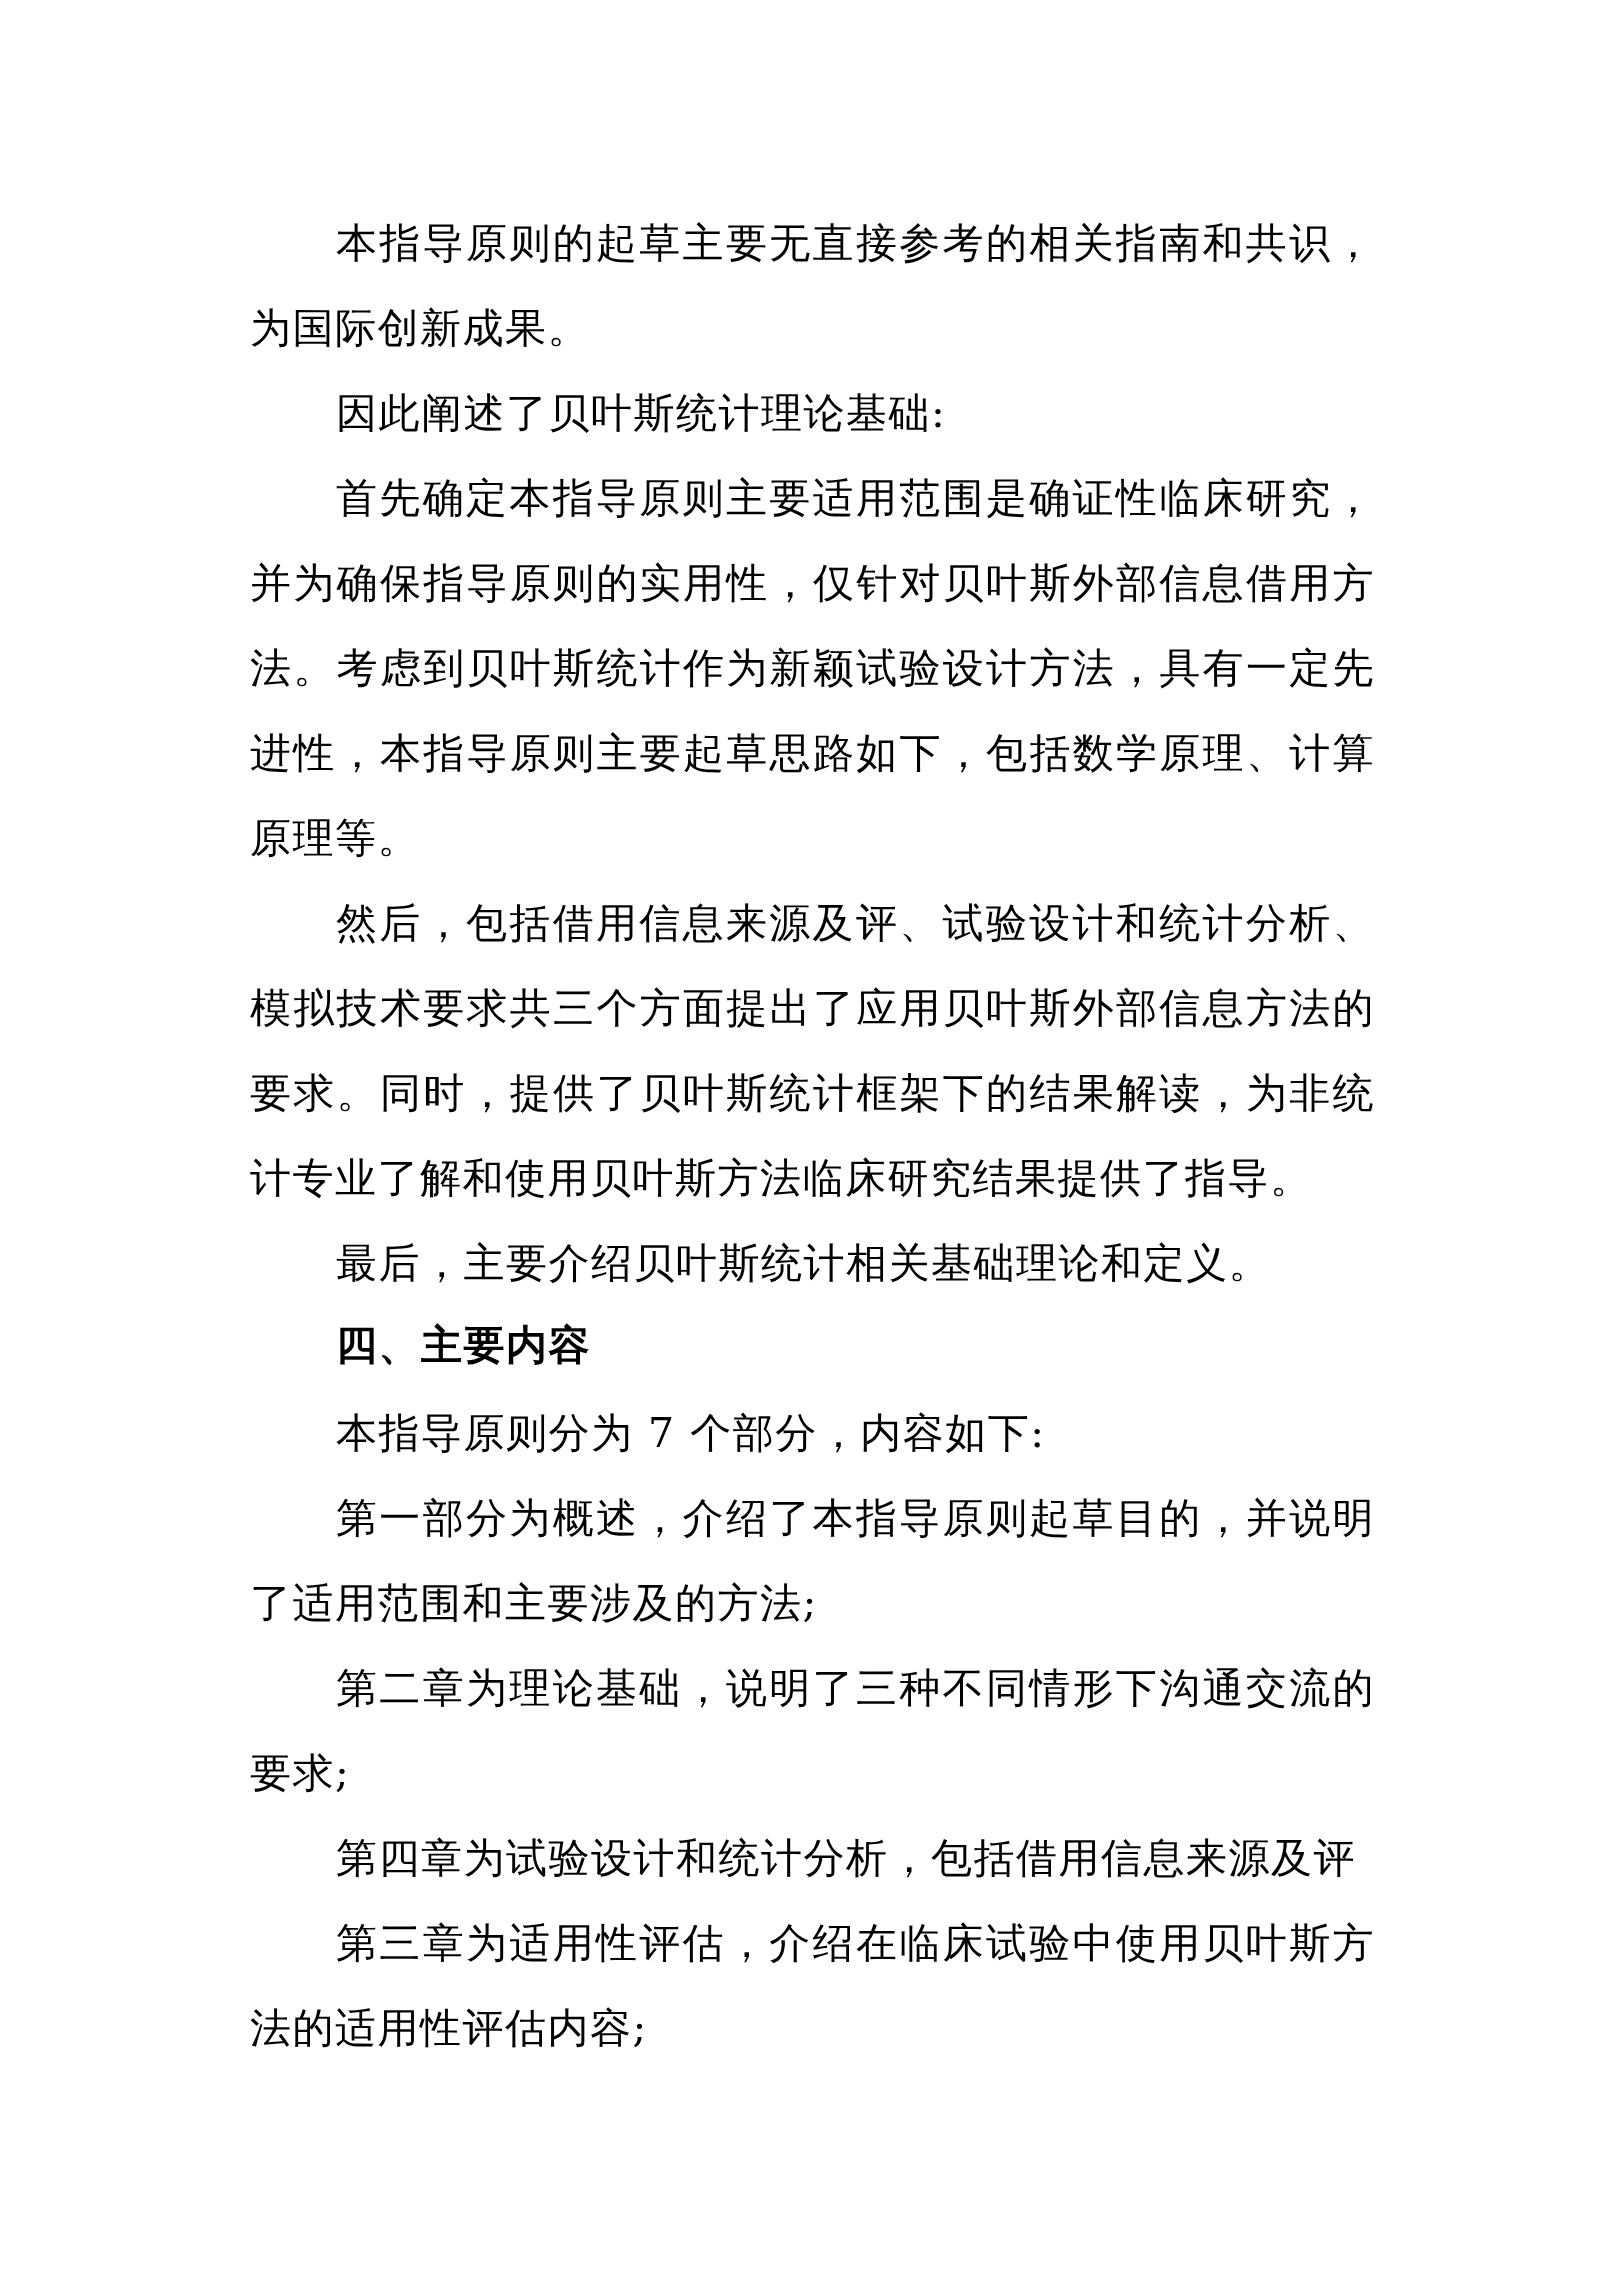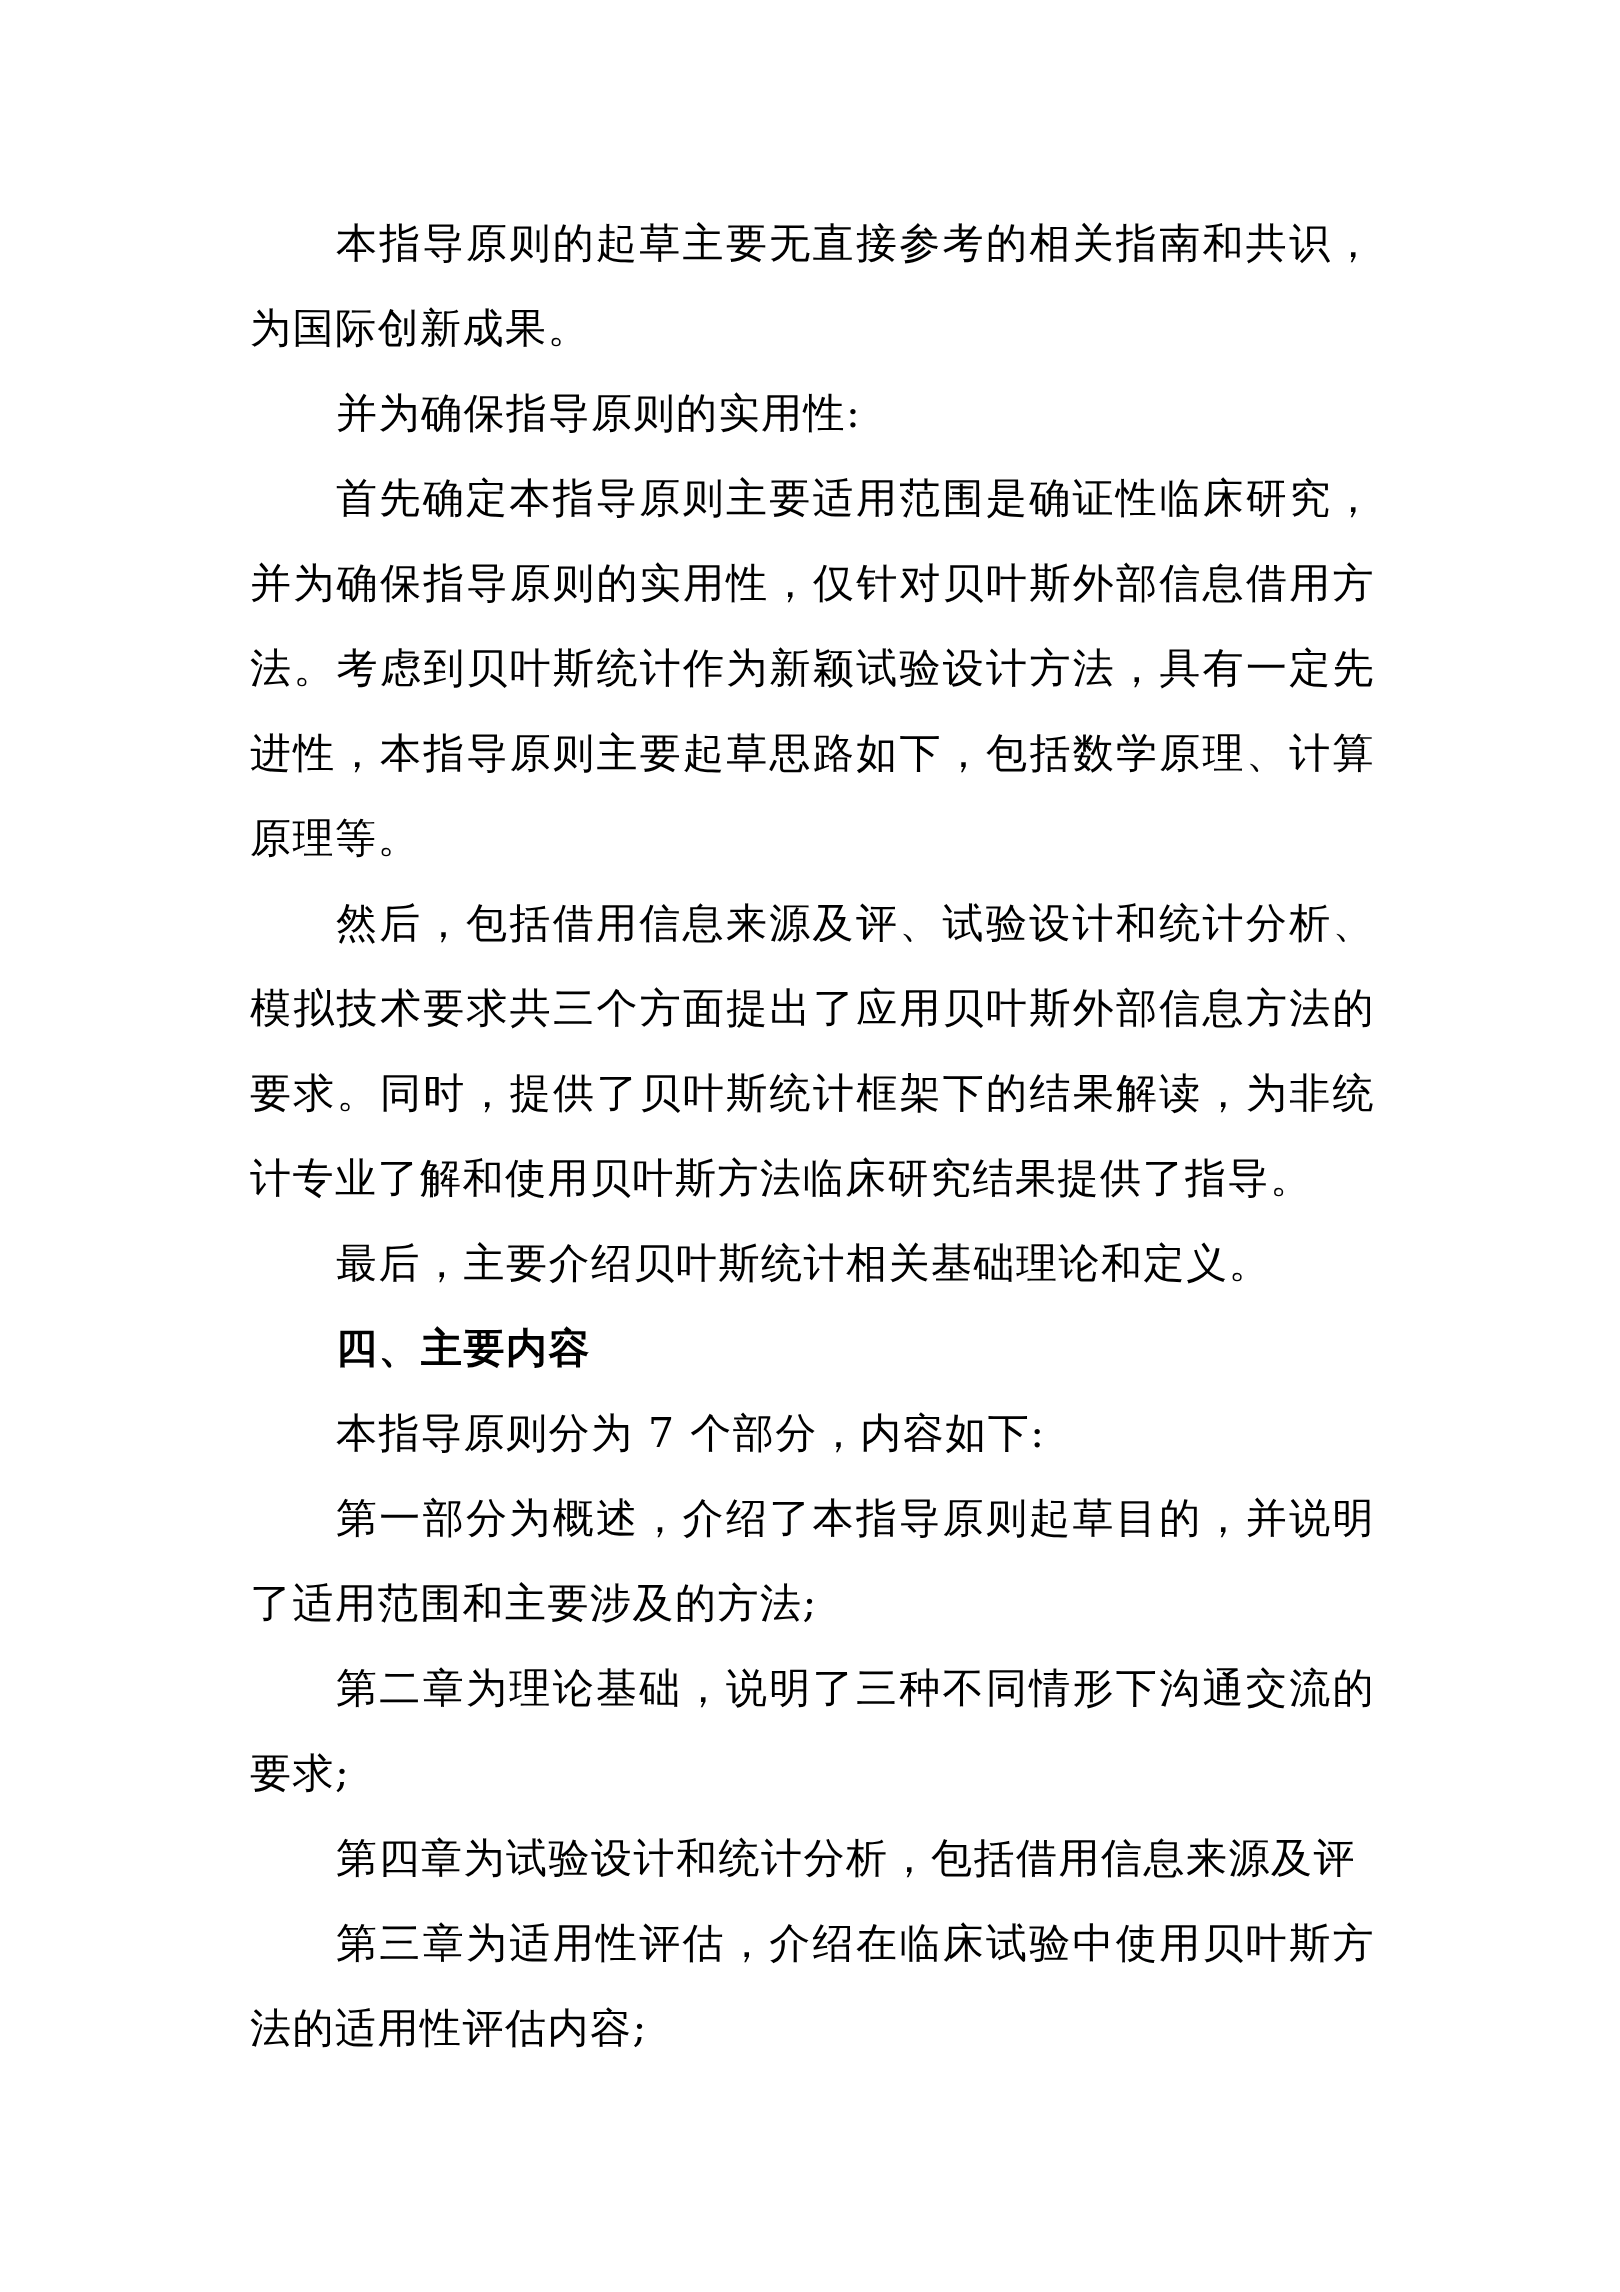--- a/index.html
+++ b/index.html
@@ -37,36 +37,36 @@
       text-indent: 86px;
       text-align: justify;
       text-align-last: left;
       letter-spacing: 1.5px;
       word-break: break-all;
       color: #000000;
     }
     .heading {
       margin: 0;
       padding: 0;
-      font-family: Liberation Serif, serif;
+      font-family: Liberation Mono, monospace;
       font-weight: bold;
       font-size: 41px;
       line-height: 85px;
       text-indent: 86px;
       letter-spacing: 1.5px;
       color: #000000;
     }
   </style>
 </head>
 <body>
 
 <div class="page">
   <div class="content">
     <p class="para">本指导原则的起草主要无直接参考的相关指南和共识，为国际创新成果。</p>
-    <p class="para">并为确保指导原则的实用性:</p>
+    <p class="para">因此阐述了贝叶斯统计理论基础:</p>
     <p class="para">首先确定本指导原则主要适用范围是确证性临床研究，并为确保指导原则的实用性，仅针对贝叶斯外部信息借用方法。考虑到贝叶斯统计作为新颖试验设计方法，具有一定先进性，本指导原则主要起草思路如下，包括数学原理、计算原理等。</p>
     <p class="para">然后，包括借用信息来源及评、试验设计和统计分析、模拟技术要求共三个方面提出了应用贝叶斯外部信息方法的要求。同时，提供了贝叶斯统计框架下的结果解读，为非统计专业了解和使用贝叶斯方法临床研究结果提供了指导。</p>
     <p class="para">最后，主要介绍贝叶斯统计相关基础理论和定义。</p>
     <p class="heading">四、主要内容</p>
     <p class="para">本指导原则分为 7 个部分，内容如下:</p>
     <p class="para">第一部分为概述，介绍了本指导原则起草目的，并说明了适用范围和主要涉及的方法;</p>
     <p class="para">第二章为理论基础，说明了三种不同情形下沟通交流的要求;</p>
     <p class="para">第四章为试验设计和统计分析，包括借用信息来源及评</p>
     <p class="para">第三章为适用性评估，介绍在临床试验中使用贝叶斯方法的适用性评估内容;</p>
   </div>

